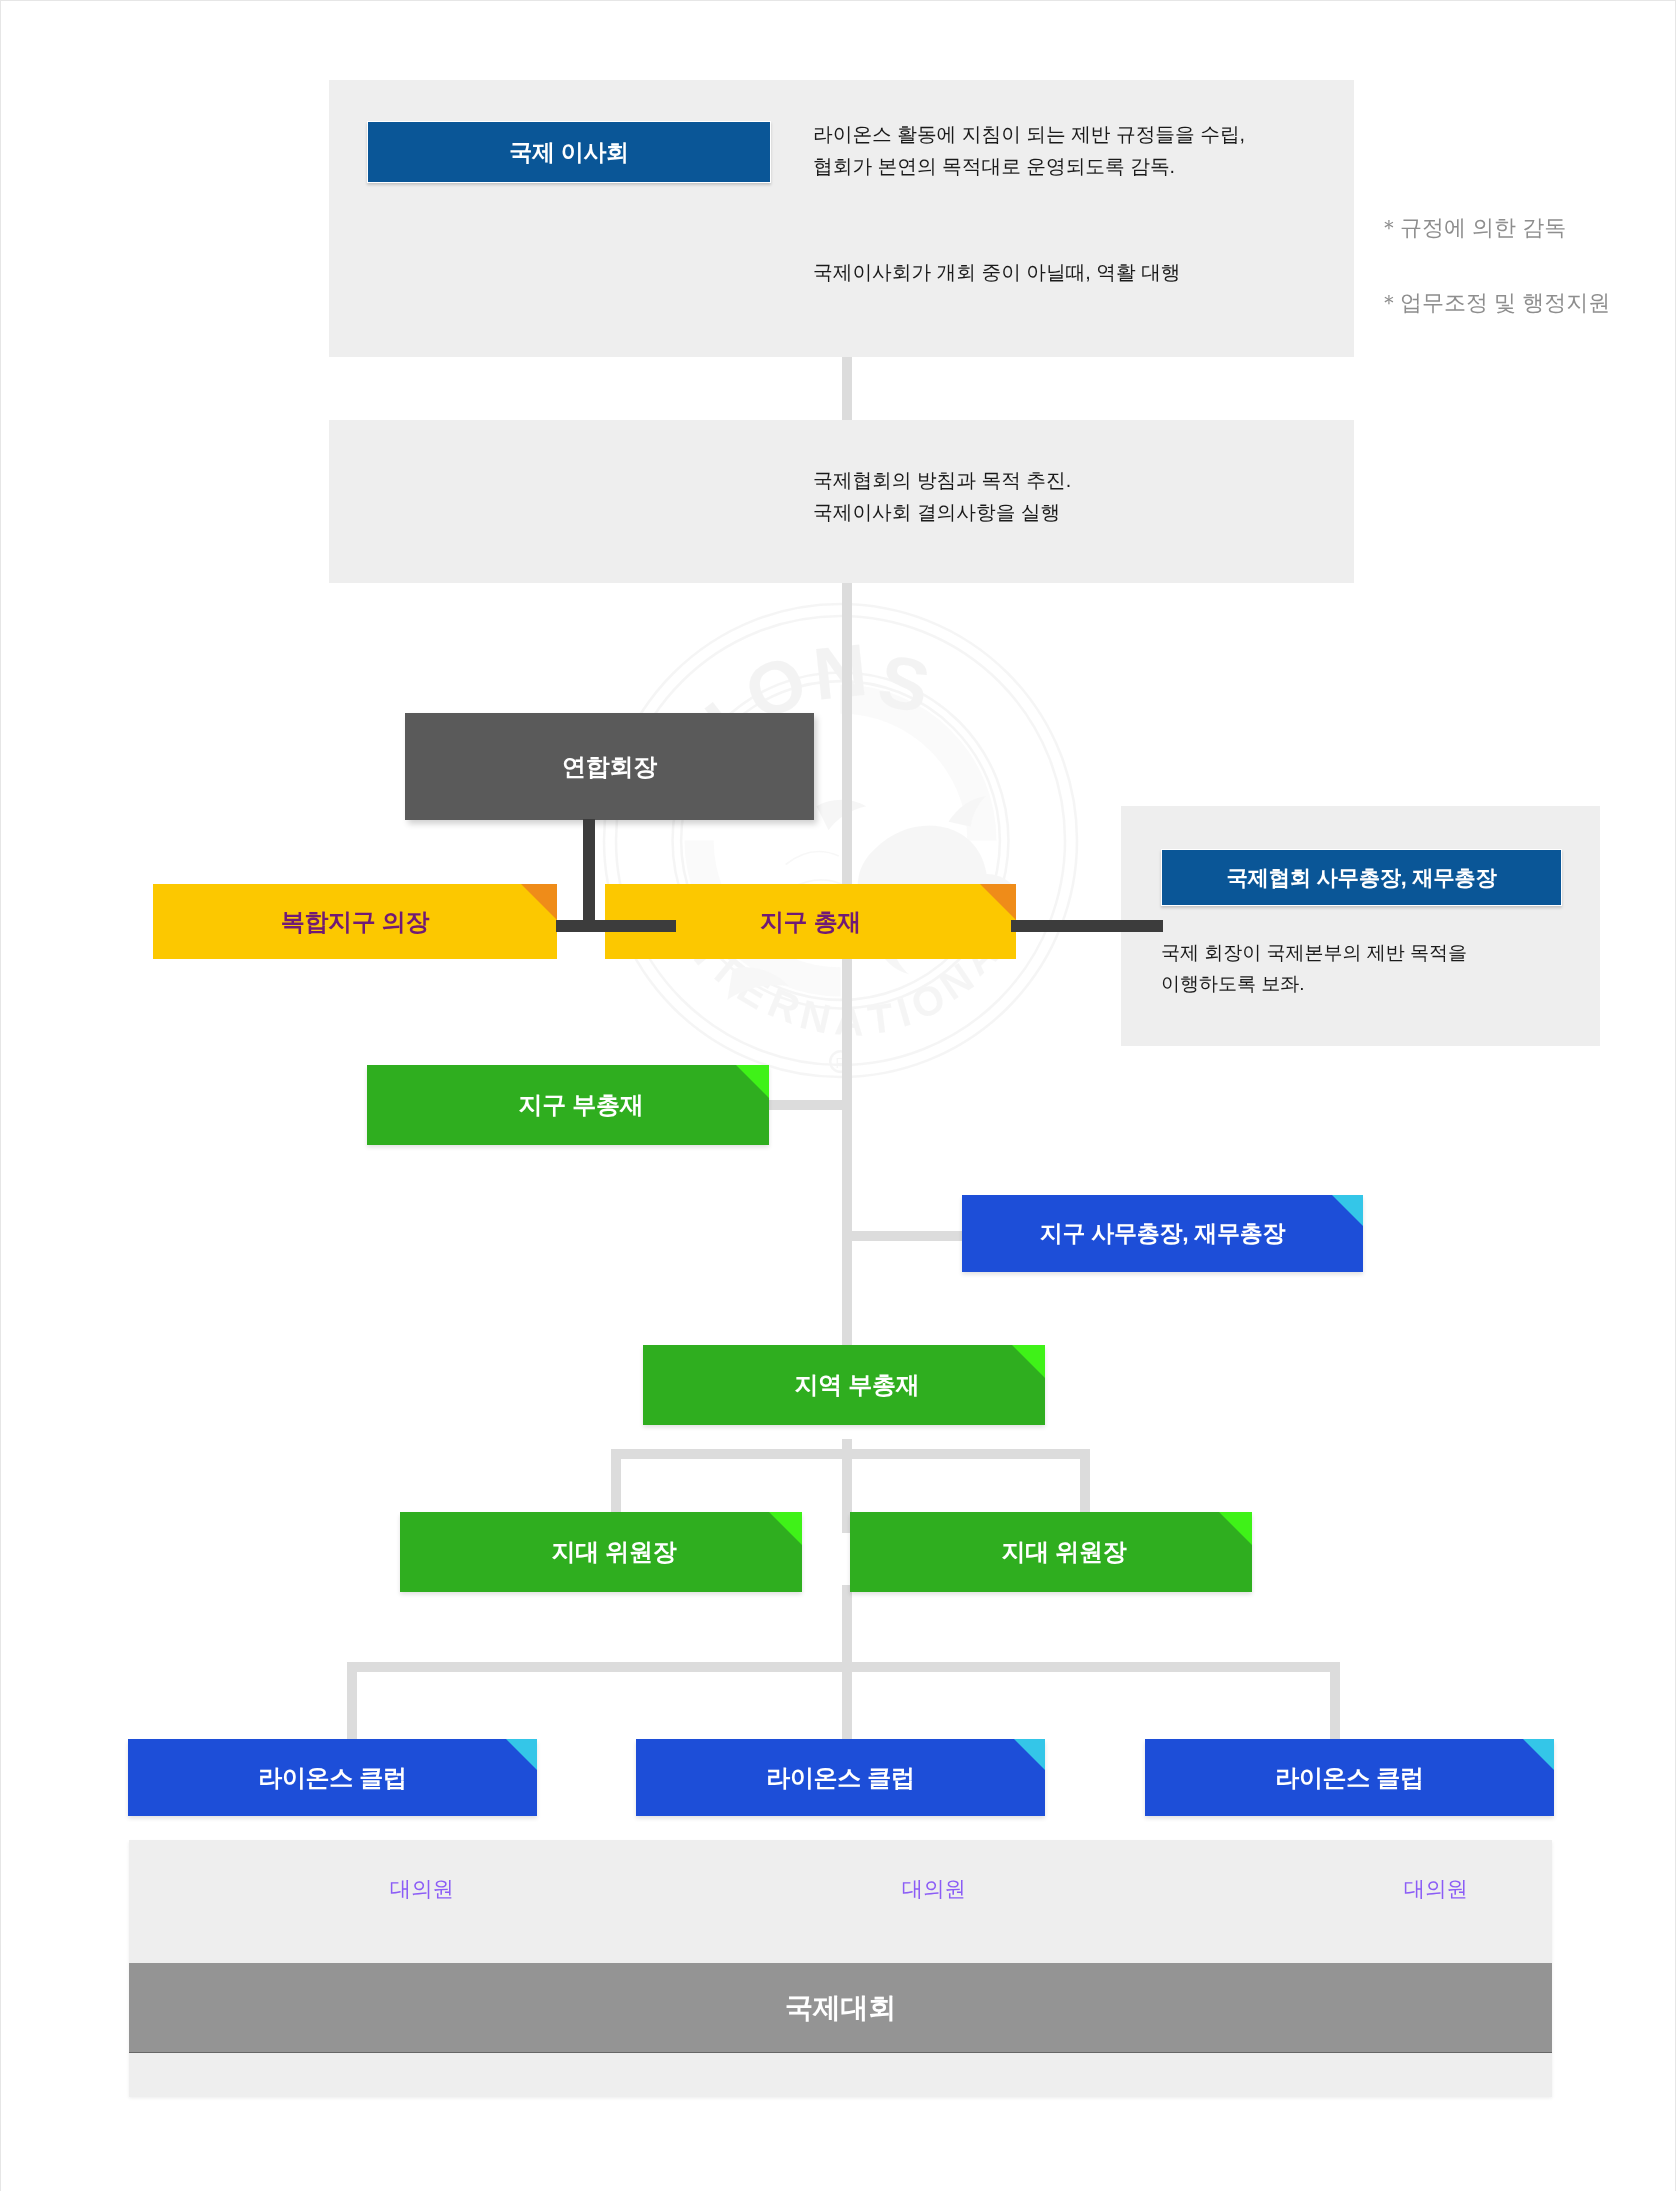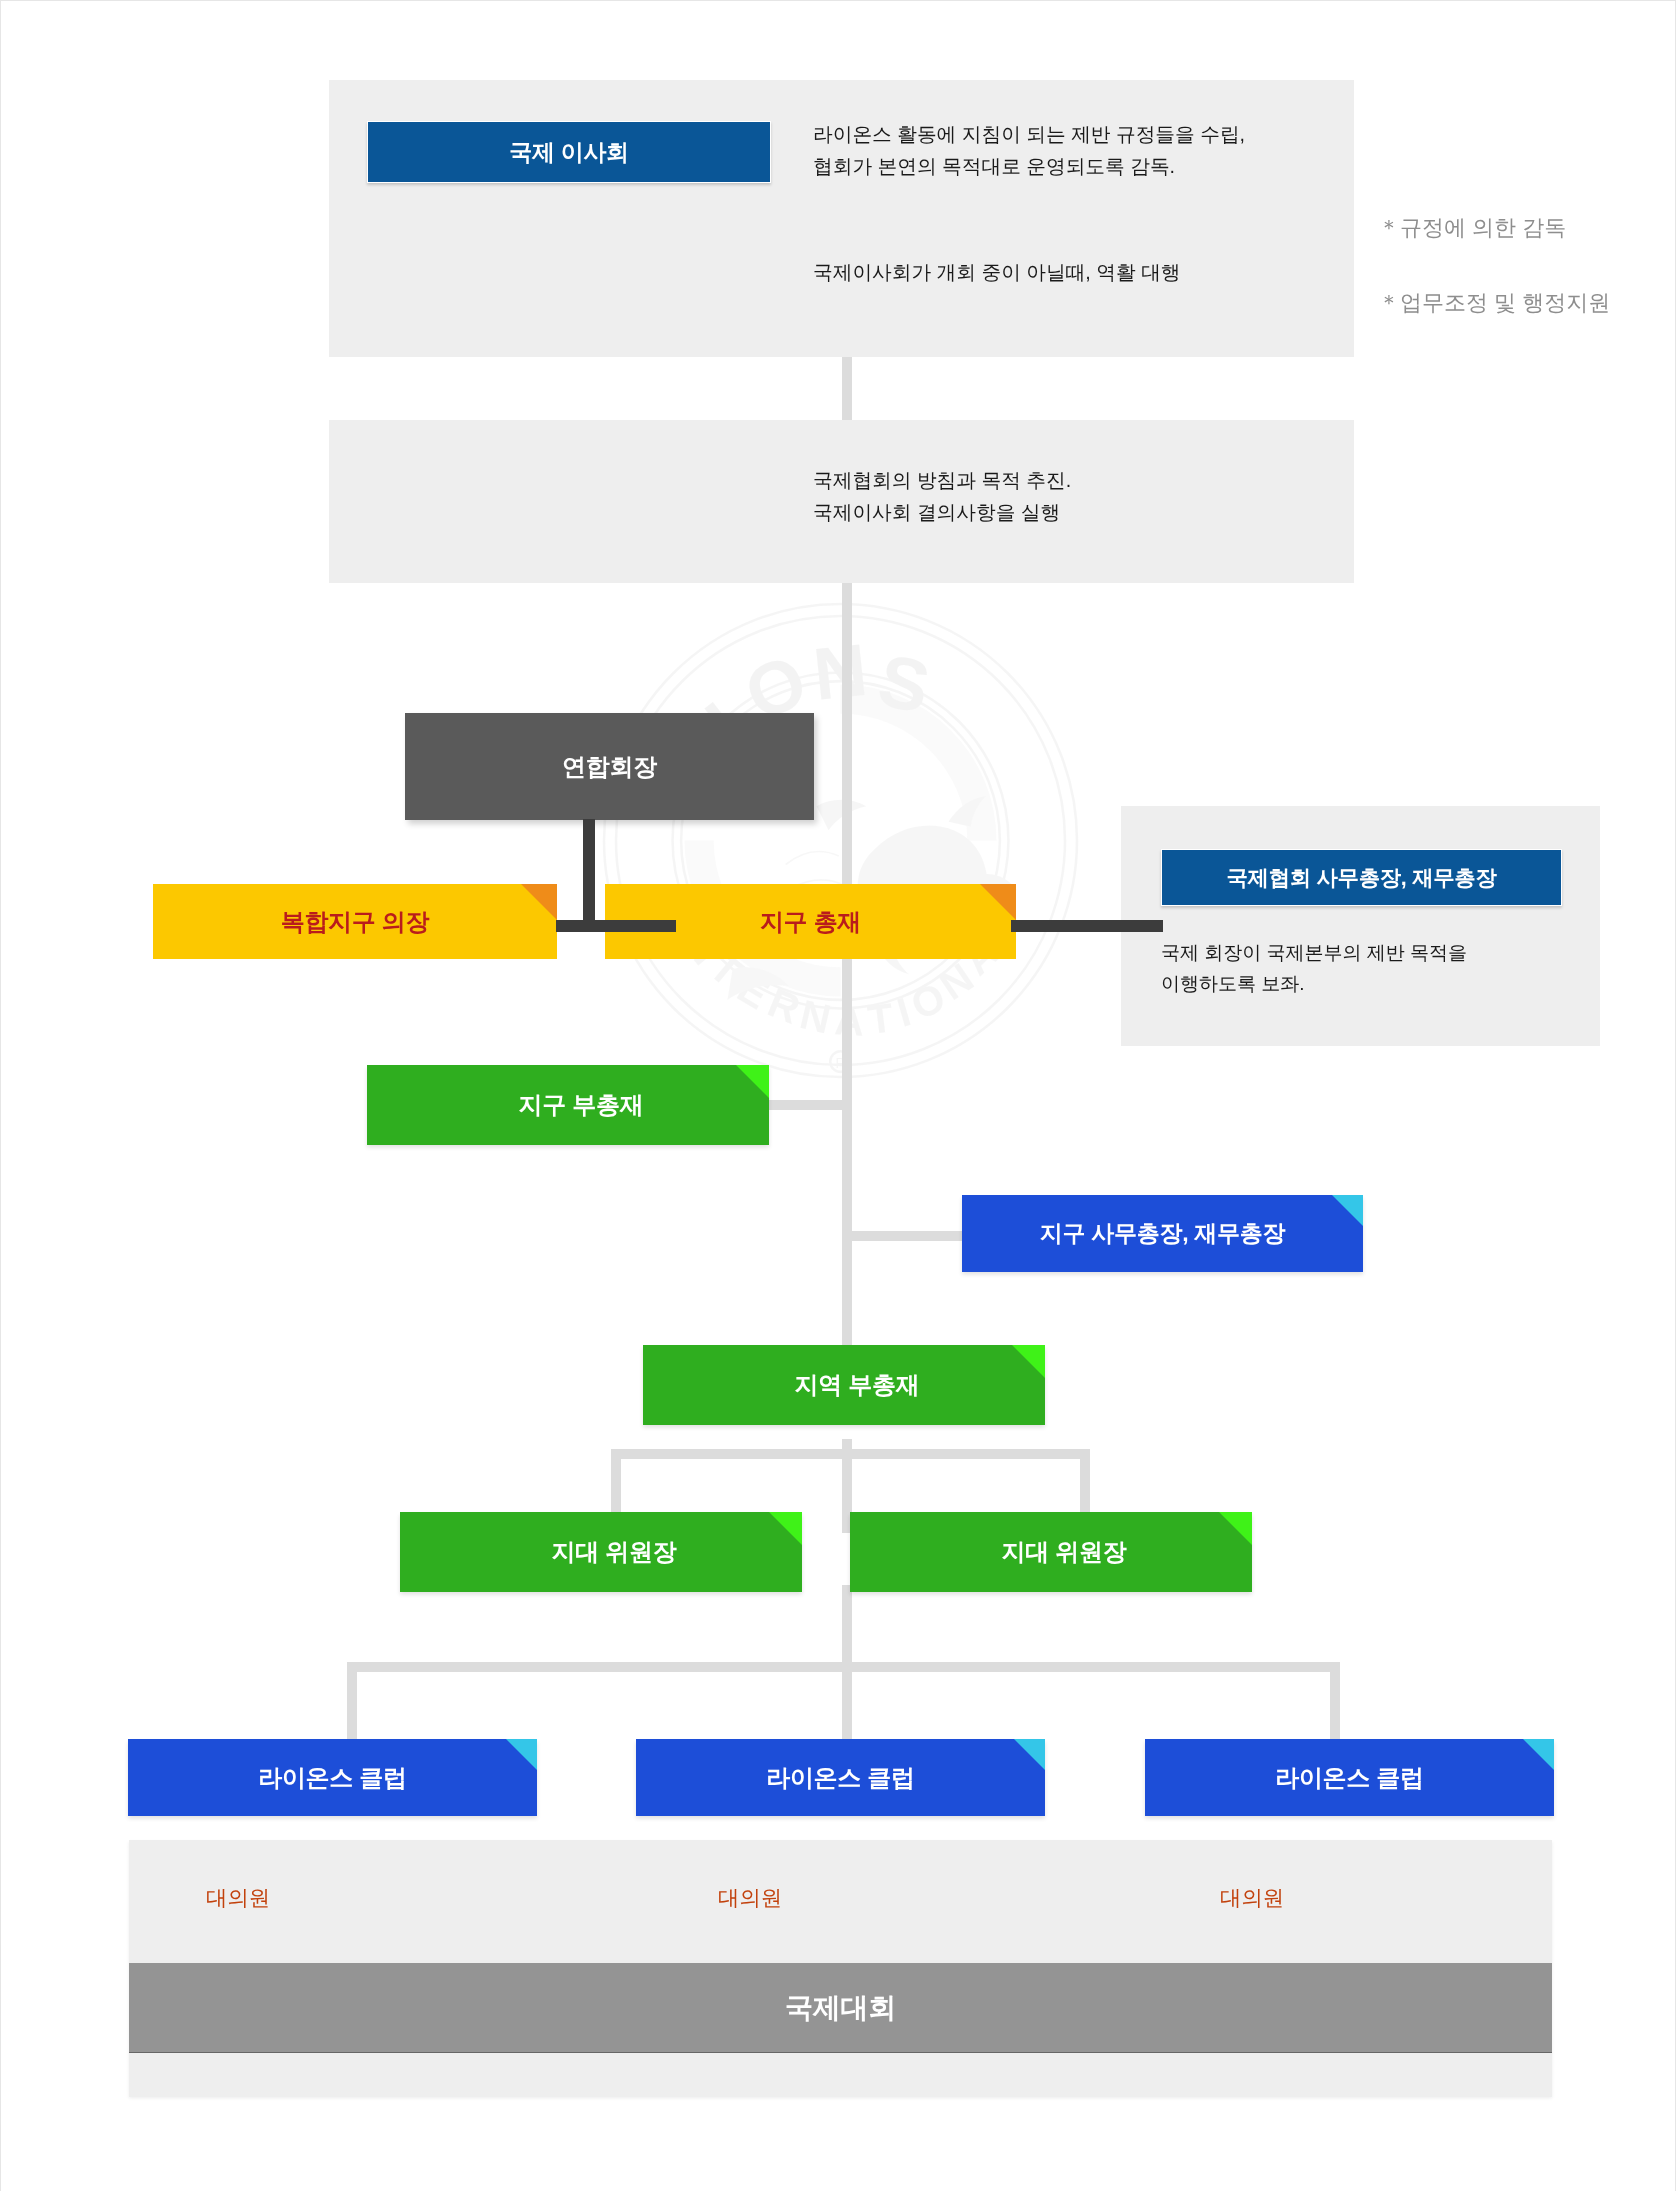--- a/index.html
+++ b/index.html
@@ -88,21 +88,21 @@
   }
   .node-blue .label { color: #ffffff; }
 
   .node-gray {
     background: #5a5a5a;
     box-shadow: 3.4px 4.3px 6px rgba(0,0,0,.18);
   }
   .node-gray .label { color: #ffffff; }
 
   .node-yellow { background: #fcc800; }
-  .node-yellow .label { color: #b91c1c; }
+  .node-yellow .label { color: #701a75; }
   .node-yellow .corner {
     border-top: 36px solid #ef8c19;
     border-left: 36px solid transparent;
   }
 
   .node-green { background: #2fae1f; padding-left: 26px; }
   .node-green .label { color: #ffffff; }
   .node-green .corner {
     border-top: 33px solid #3ff218;
     border-left: 33px solid transparent;
@@ -131,25 +131,24 @@
   }
   .note {
     position: absolute;
     color: #8e8e8e;
     z-index: 3;
     line-height: 1.72;
     white-space: pre-line;
   }
   .delegate {
     position: absolute;
-    color: #c2410c;
+    color: #8b5cf6;
     z-index: 3;
-    text-align: left;
+    text-align: right;
     font-weight: normal;
-    margin-top: 9px;
   }
 </style>
 </head>
 <body>
 
 <div id="chart-canvas">
 
   <div class="watermark">
     <svg viewBox="0 0 580 580" width="497" height="497" aria-hidden="true">
       <g fill="none" stroke="#ececec" stroke-width="3">

